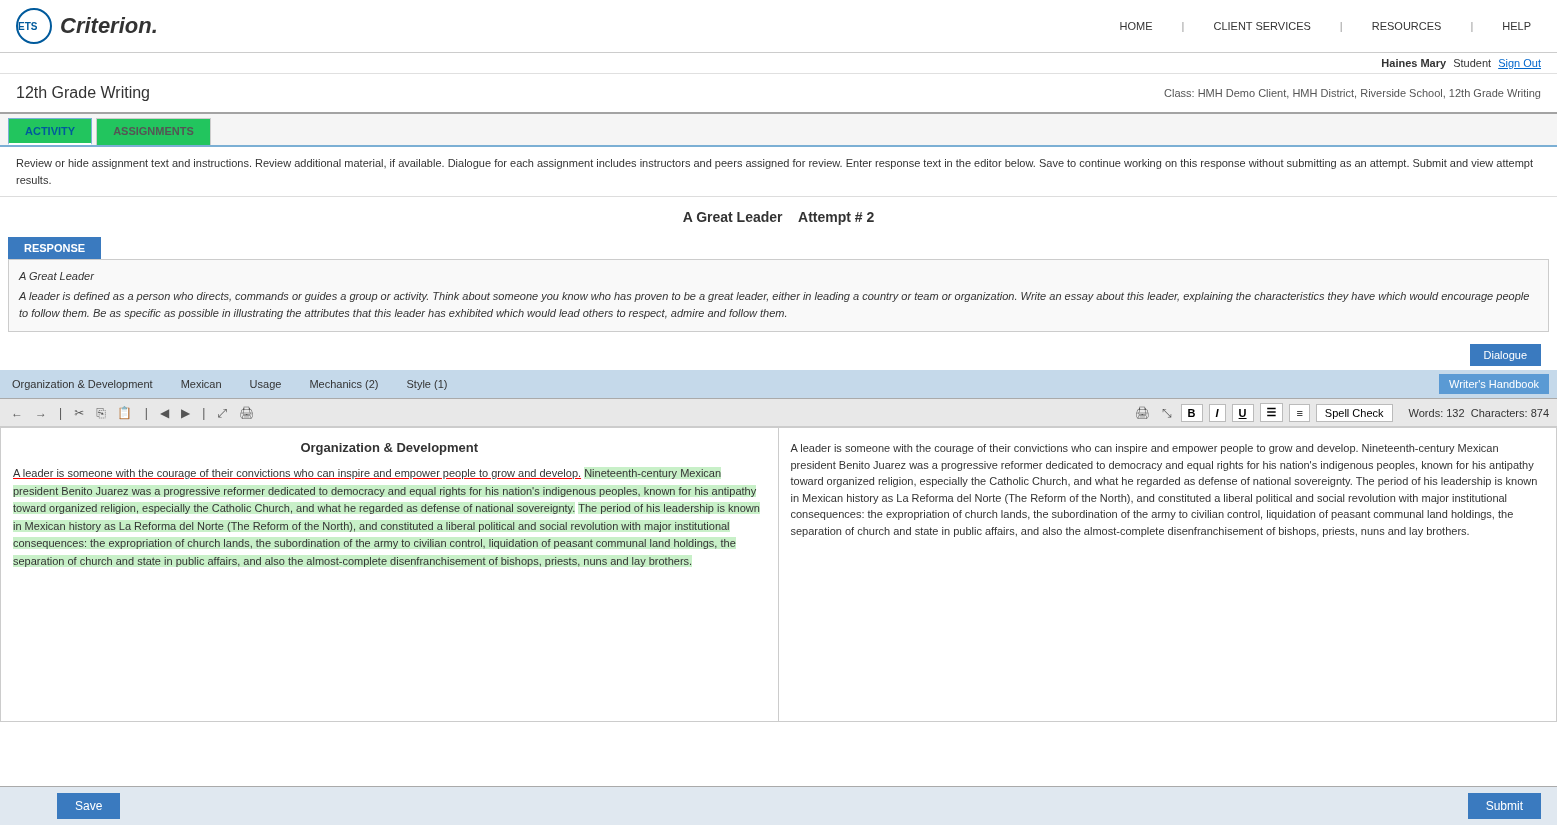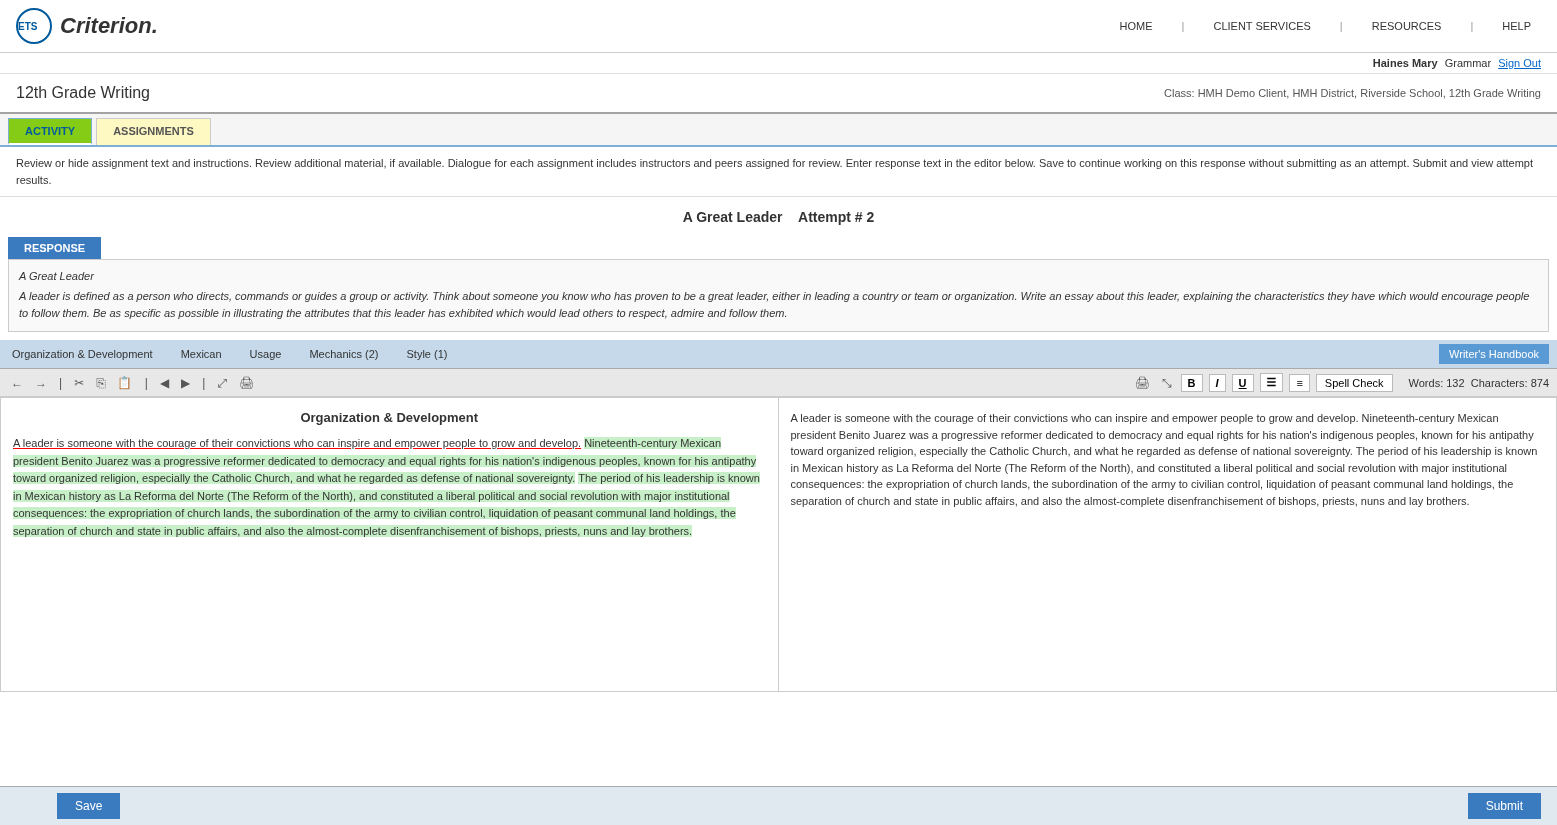--- a/index.html
+++ b/index.html
@@ -80,27 +80,27 @@
       padding: 0 8px;
       background: #f5f5f5;
     }
     .tab {
       padding: 6px 16px;
       font-size: 11px;
       font-weight: bold;
       cursor: pointer;
       border: 1px solid #ccc;
       border-bottom: none;
-      background: #fef9c3;
+      background: #22c55e;
       color: #555;
       margin-right: 4px;
       margin-top: 4px;
     }
     .tab.active {
-      background: #84cc16;
+      background: #22c55e;
       color: #005a9c;
       border-color: #7bafd4;
       border-bottom: 2px solid #fff;
     }
 
     
     .instructions {
       padding: 8px 16px;
       font-size: 11px;
       color: #333;
@@ -327,21 +327,21 @@
     <span style="cursor:pointer;color:#333;font-size:11px;text-align:center;">CLIENT SERVICES</span>
     <span class="sep">|</span>
     <span style="cursor:pointer;color:#333;font-size:11px;">RESOURCES</span>
     <span class="sep">|</span>
     <span style="cursor:pointer;color:#333;font-size:11px;">HELP</span>
   </div>
 </div>
 
 <div class="user-bar">
   <span class="username">Haines Mary</span>
-  <span class="role">Grammar</span>
+  <span class="role">Student</span>
   <span class="signout">Sign Out</span>
 </div>
 
 <div class="page-header">
   <span class="page-title">12th Grade Writing</span>
   <span class="class-info">Class: HMH Demo Client, HMH District, Riverside School, 12th Grade Writing</span>
 </div>
 
 <div class="tabs-bar">
   <div class="tab active">ACTIVITY</div>
@@ -354,20 +354,23 @@
 
 <div class="assignment-title">
   <span>A Great Leader</span>&nbsp;&nbsp;&nbsp;&nbsp;<span>Attempt #  2</span>
 </div>
 
 <div class="response-section">
   <button class="response-tab-btn">RESPONSE</button>
   <div class="response-box">
     <div class="prompt-title">A Great Leader</div>
     <div class="prompt-text">A leader is defined as a person who directs, commands or guides a group or activity.  Think about someone you know who has proven to be a great leader, either in leading a country or team or organization. Write an essay about this leader, explaining the characteristics they have which would encourage people to follow them. Be as specific as possible in illustrating the attributes that this leader has exhibited which would lead others to respect, admire and follow them.</div>
+  </div>
+  <div class="dialogue-btn-row">
+    <button class="dialogue-btn">Dialogue</button>
   </div>
 </div>
 
 <div class="scoring-tabs">
   <div class="stabs">
     <span class="stab">Organization &amp; Development</span>
     <span class="stab">Mexican</span>
     <span class="stab">Usage</span>
     <span class="stab">Mechanics (2)</span>
     <span class="stab">Style (1)</span>

